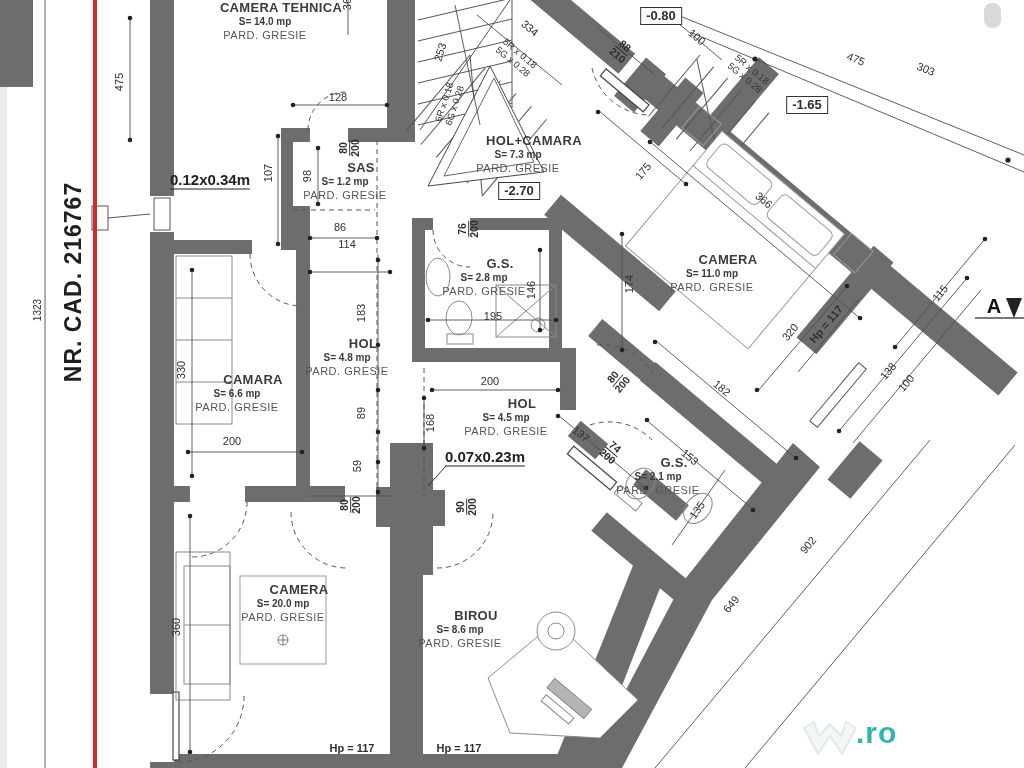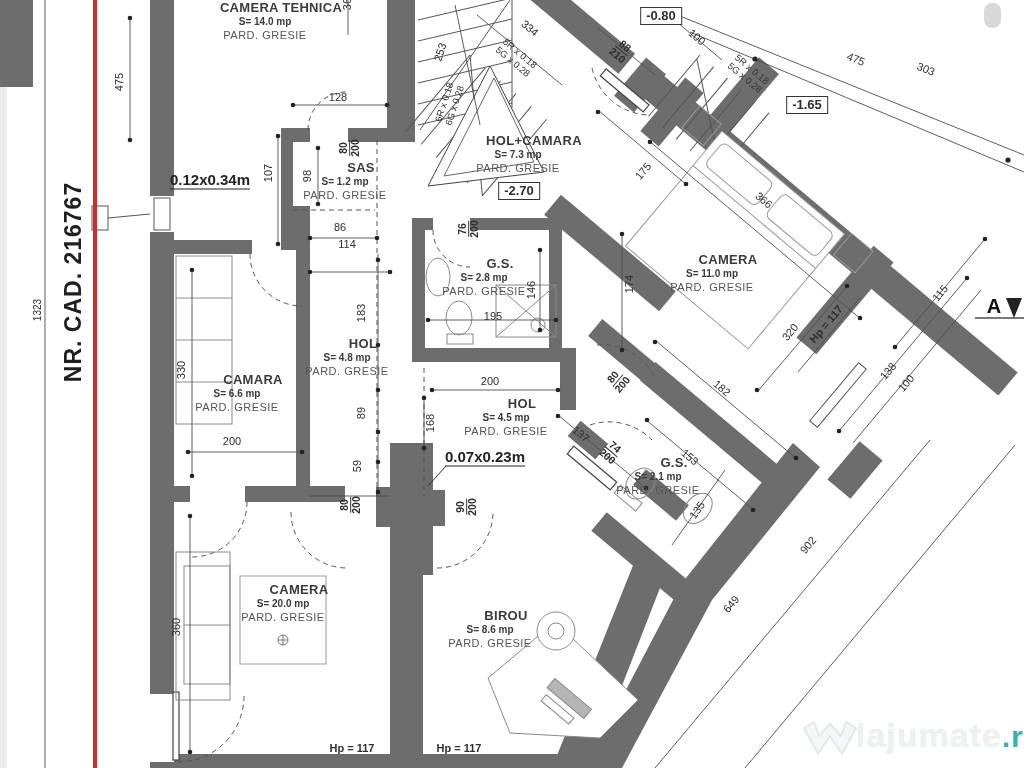--- a/index.html
+++ b/index.html
@@ -352,21 +352,21 @@
   <div class="room-label" style="left:658px;top:455px;">
     <div class="room-name">G.S.</div>
     <div class="room-area">S= 2.1 mp</div>
     <div class="room-floor">PARD. GRESIE</div>
   </div>
   <div class="room-label" style="left:283px;top:582px;">
     <div class="room-name">CAMERA</div>
     <div class="room-area">S= 20.0 mp</div>
     <div class="room-floor">PARD. GRESIE</div>
   </div>
-  <div class="room-label" style="left:490px;top:608px;">
+  <div class="room-label" style="left:460px;top:608px;">
     <div class="room-name">BIROU</div>
     <div class="room-area">S= 8.6 mp</div>
     <div class="room-floor">PARD. GRESIE</div>
   </div>
 
   <div class="level-box" style="left:661px;top:16px;">-0.80</div>
   <div class="level-box" style="left:807px;top:105px;">-1.65</div>
   <div class="level-box" style="left:519px;top:191px;">-2.70</div>
 
   <div class="lbl vertical-big" style="left:73px;top:282px;transform:translate(-50%,-50%) rotate(-90deg);">NR. CAD. 216767</div>
@@ -453,18 +453,17 @@
   </div>
   <div class="two-line" style="left:748px;top:74px;transform:translate(-50%,-50%) rotate(40deg);">
     <div>5R x 0.18</div>
     <div>5G x 0.28</div>
   </div>
 
   <div class="lbl hp" style="left:352px;top:748px;">Hp = 117</div>
   <div class="lbl hp" style="left:459px;top:748px;">Hp = 117</div>
 
   <div class="wm">
-    <span class="wm-name">lajumate</span>
       <span class="wm-tld">.ro</span>
   </div>
   <div class="scroll-pill"></div>
 
 </div>
 
 </body></html>

